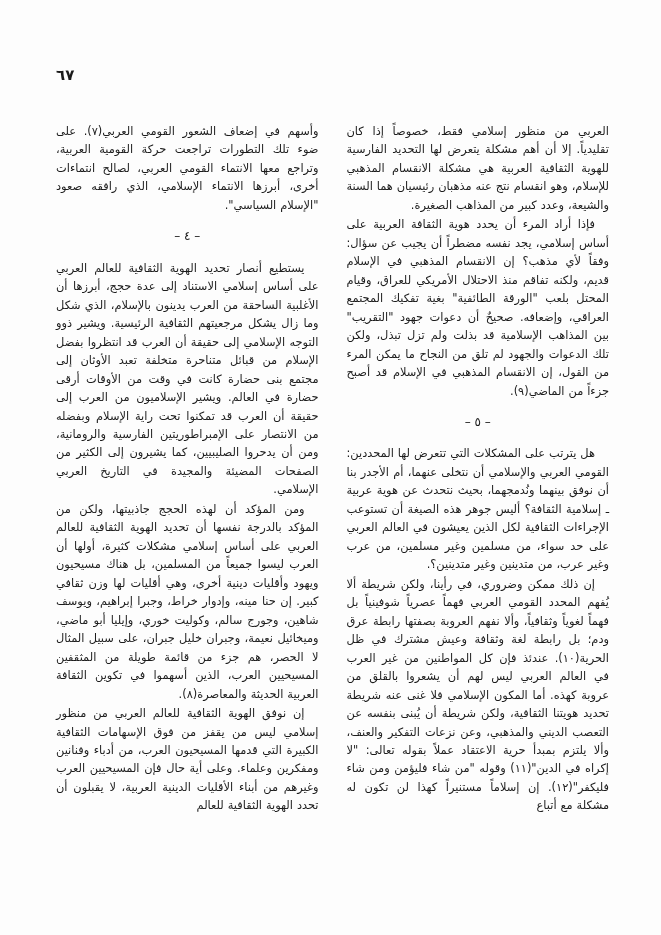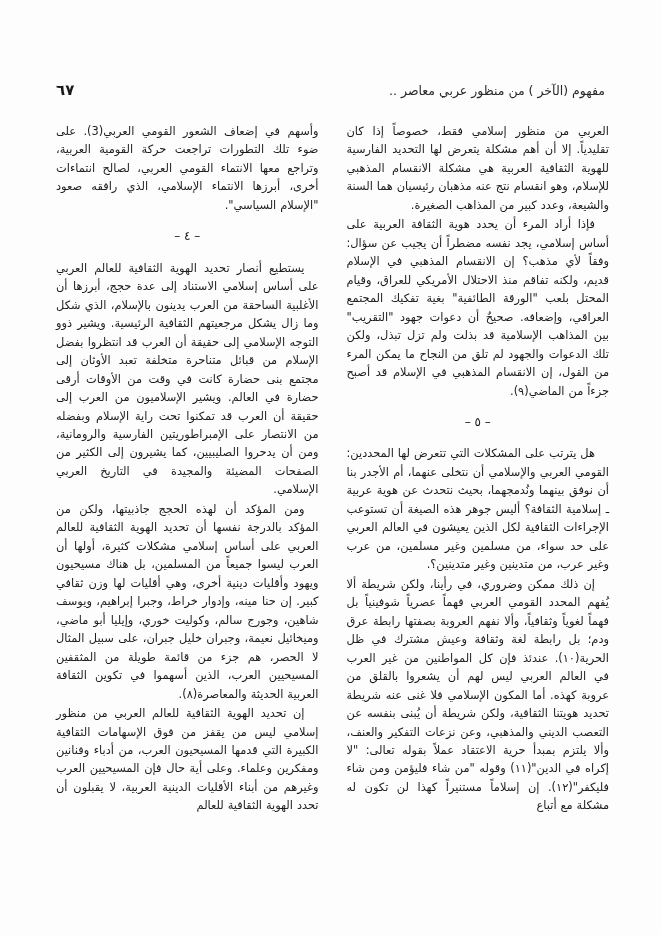--- a/index.html
+++ b/index.html
@@ -40,21 +40,20 @@
     letter-spacing: 0.2px;
     color: #2a2a2a;
     white-space: nowrap;
   }
   .header-page {
     font-size: 15px;
     font-weight: bold;
     color: #1a1a1a;
     direction: rtl;
     margin-right: auto;
-    margin-top: 15px;
   }
   .columns {
     position: absolute;
     top: 122px;
     left: 56px;
     right: 52px;
     bottom: 36px;
     display: flex;
     flex-direction: row;
     gap: 28px;
@@ -86,36 +85,35 @@
     color: #1c1c1c;
     direction: rtl;
   }
 </style>
 </head>
 <body>
 
 <div class="page">
 
   <div class="header">
-    <div class="header-title">مفهوم (الآخر ) من منظور عربي معاصر  ..</div>
     <div class="header-page">٦٧</div>
   </div>
 
   <div class="columns">
 
     <div class="col">
       <p class="noindent">العربي من منظور إسلامي فقط، خصوصاً إذا كان تقليدياً. إلا أن أهم مشكلة يتعرض لها التحديد الفارسية للهوية الثقافية العربية هي مشكلة الانقسام المذهبي للإسلام، وهو انقسام نتج عنه مذهبان رئيسيان هما السنة والشيعة، وعدد كبير من المذاهب الصغيرة.</p>
       <p>فإذا أراد المرء أن يحدد هوية الثقافة العربية على أساس إسلامي، يجد نفسه مضطراً أن يجيب عن سؤال: وفقاً لأي مذهب؟ إن الانقسام المذهبي في الإسلام قديم، ولكنه تفاقم منذ الاحتلال الأمريكي للعراق، وقيام المحتل بلعب "الورقة الطائفية" بغية تفكيك المجتمع العراقي، وإضعافه. صحيحٌ أن دعوات جهود "التقريب" بين المذاهب الإسلامية قد بذلت ولم تزل تبذل، ولكن تلك الدعوات والجهود لم تلق من النجاح ما يمكن المرء من القول، إن الانقسام المذهبي في الإسلام قد أصبح جزءاً من الماضي(٩).</p>
       <div class="divider">– ٥ –</div>
       <p>هل يترتب على المشكلات التي تتعرض لها المحددين: القومي العربي والإسلامي أن نتخلى عنهما، أم الأجدر بنا أن نوفق بينهما ونُدمجهما، بحيث نتحدث عن هوية عربية ـ إسلامية الثقافة؟ أليس جوهر هذه الصيغة أن تستوعب الإجراءات الثقافية لكل الذين يعيشون في العالم العربي على حد سواء، من مسلمين وغير مسلمين، من عرب وغير عرب، من متدينين وغير متدينين؟.</p>
       <p>إن ذلك ممكن وضروري، في رأينا، ولكن شريطة ألا يُفهم المحدد القومي العربي فهماً عصرياً شوفينياً بل فهماً لغوياً وثقافياً، وألا نفهم العروبة بصفتها رابطة عرق ودم؛ بل رابطة لغة وثقافة وعيش مشترك في ظل الحرية(١٠). عندئذ فإن كل المواطنين من غير العرب في العالم العربي ليس لهم أن يشعروا بالقلق من عروبة كهذه. أما المكون الإسلامي فلا غنى عنه شريطة تحديد هويتنا الثقافية، ولكن شريطة أن يُبنى بنفسه عن التعصب الديني والمذهبي، وعن نزعات التفكير والعنف، وألا يلتزم بمبدأ حرية الاعتقاد عملاً بقوله تعالى: "لا إكراه في الدين"(١١) وقوله "من شاء فليؤمن ومن شاء فليكفر"(١٢). إن إسلاماً مستنيراً كهذا لن تكون له مشكلة مع أتباع</p>
     </div>
 
     <div class="col">
-      <p class="noindent">وأسهم في إضعاف الشعور القومي العربي(3). على ضوء تلك التطورات تراجعت حركة القومية العربية، وتراجع معها الانتماء القومي العربي، لصالح انتماءات أخرى، أبرزها الانتماء الإسلامي، الذي رافقه صعود "الإسلام السياسي".</p>
+      <p class="noindent">وأسهم في إضعاف الشعور القومي العربي(٧). على ضوء تلك التطورات تراجعت حركة القومية العربية، وتراجع معها الانتماء القومي العربي، لصالح انتماءات أخرى، أبرزها الانتماء الإسلامي، الذي رافقه صعود "الإسلام السياسي".</p>
       <div class="divider">– ٤ –</div>
       <p>يستطيع أنصار تحديد الهوية الثقافية للعالم العربي على أساس إسلامي الاستناد إلى عدة حجج، أبرزها أن الأغلبية الساحقة من العرب يدينون بالإسلام، الذي شكل وما زال يشكل مرجعيتهم الثقافية الرئيسية. ويشير ذوو التوجه الإسلامي إلى حقيقة أن العرب قد انتظروا بفضل الإسلام من قبائل متناحرة متخلفة تعبد الأوثان إلى مجتمع بنى حضارة كانت في وقت من الأوقات أرقى حضارة في العالم. ويشير الإسلاميون من العرب إلى حقيقة أن العرب قد تمكنوا تحت راية الإسلام وبفضله من الانتصار على الإمبراطوريتين الفارسية والرومانية، ومن أن يدحروا الصليبيين، كما يشيرون إلى الكثير من الصفحات المضيئة والمجيدة في التاريخ العربي الإسلامي.</p>
       <p>ومن المؤكد أن لهذه الحجج جاذبيتها، ولكن من المؤكد بالدرجة نفسها أن تحديد الهوية الثقافية للعالم العربي على أساس إسلامي مشكلات كثيرة، أولها أن العرب ليسوا جميعاً من المسلمين، بل هناك مسيحيون ويهود وأقليات دينية أخرى، وهي أقليات لها وزن ثقافي كبير. إن حنا مينه، وإدوار خراط، وجبرا إبراهيم، ويوسف شاهين، وجورج سالم، وكوليت خوري، وإيليا أبو ماضي، وميخائيل نعيمة، وجبران خليل جبران، على سبيل المثال لا الحصر، هم جزء من قائمة طويلة من المثقفين المسيحيين العرب، الذين أسهموا في تكوين الثقافة العربية الحديثة والمعاصرة(٨).</p>
-      <p>إن تحديد الهوية الثقافية للعالم العربي من منظور إسلامي ليس من يقفز من فوق الإسهامات الثقافية الكبيرة التي قدمها المسيحيون العرب، من أدباء وفنانين ومفكرين وعلماء. وعلى أية حال فإن المسيحيين العرب وغيرهم من أبناء الأقليات الدينية العربية، لا يقبلون أن تحدد الهوية الثقافية للعالم</p>
+      <p>إن نوفق الهوية الثقافية للعالم العربي من منظور إسلامي ليس من يقفز من فوق الإسهامات الثقافية الكبيرة التي قدمها المسيحيون العرب، من أدباء وفنانين ومفكرين وعلماء. وعلى أية حال فإن المسيحيين العرب وغيرهم من أبناء الأقليات الدينية العربية، لا يقبلون أن تحدد الهوية الثقافية للعالم</p>
     </div>
 
   </div>
 </div>
 
 </body></html>

